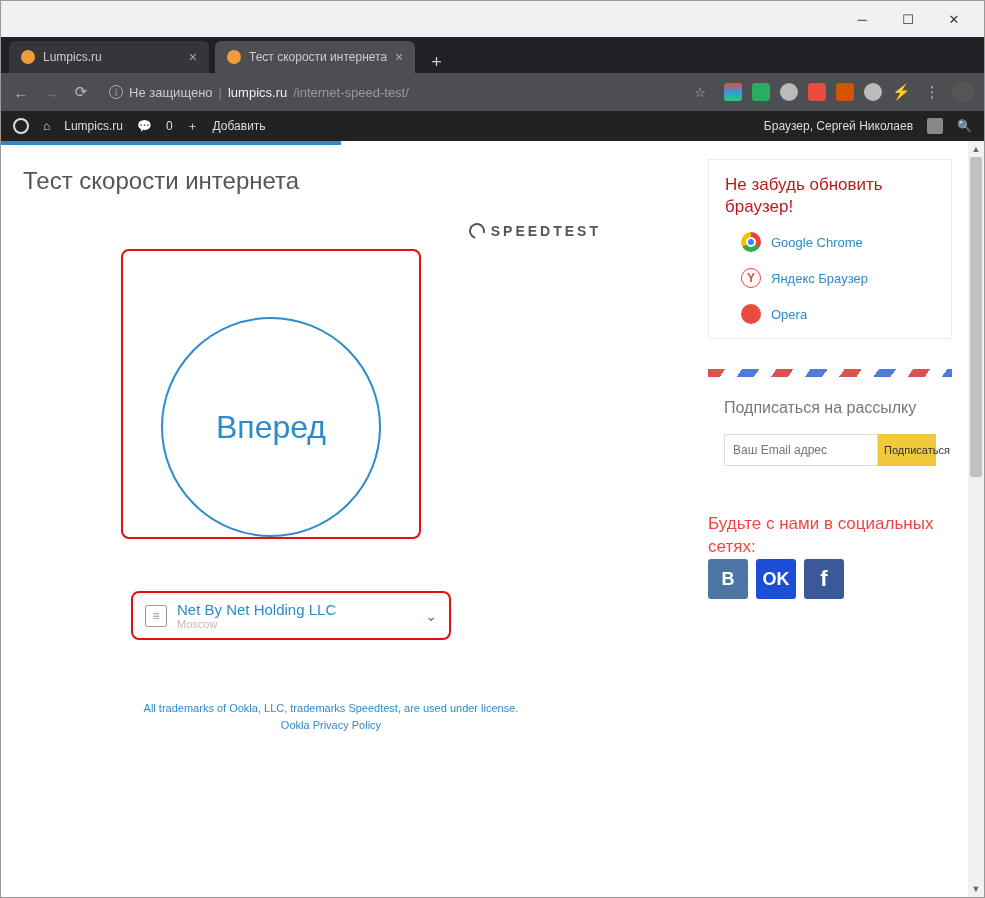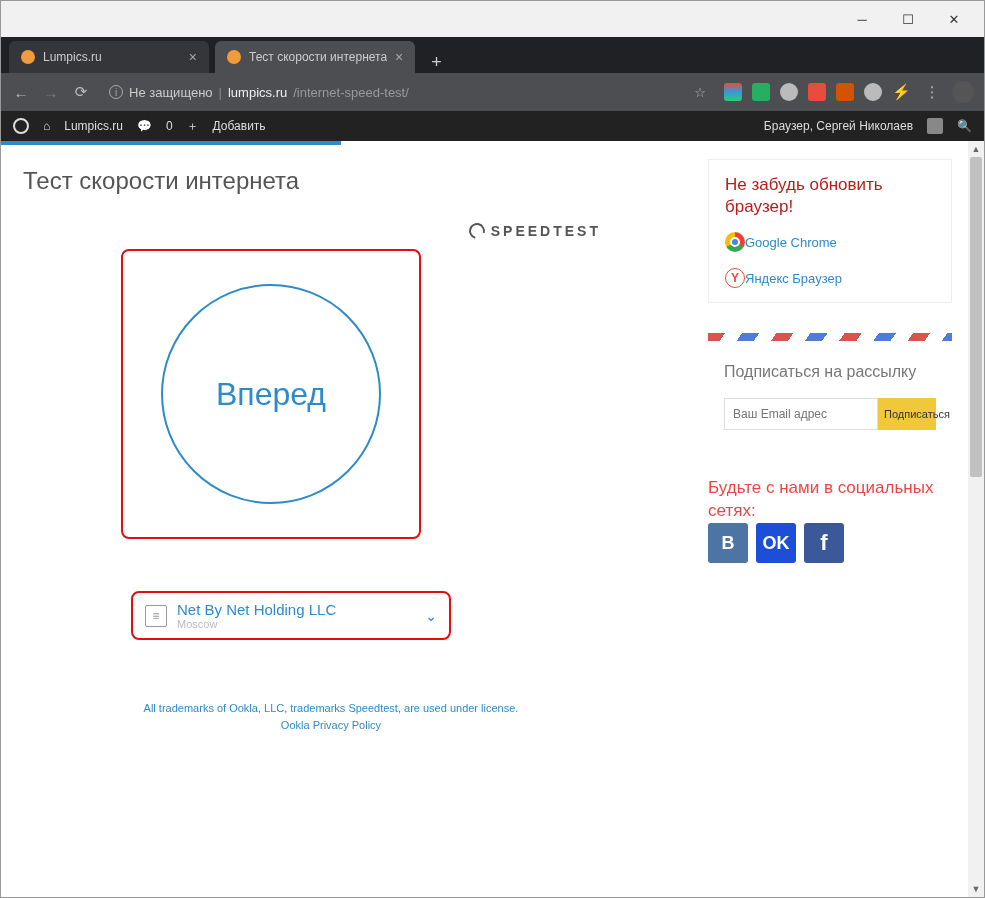--- a/index.html
+++ b/index.html
@@ -44,37 +44,37 @@
 
 .content { flex:1; display:flex; overflow:hidden; }
 .main { flex:1; padding:20px 20px; position:relative; }
 .page-title { font-size:24px; font-weight:400; color:#555; margin:6px 0 28px 2px; }
 
 .speedtest-area { position:relative; width:600px; margin-left:10px; }
 .speedtest-logo { text-align:right; font-size:14px; letter-spacing:3px; color:#555; font-weight:600; margin-right:30px; margin-bottom:10px; display:flex; justify-content:flex-end; align-items:center; gap:6px;}
 .st-gauge{width:16px;height:16px;border:2px solid #555;border-radius:50%;border-bottom-color:transparent;transform:rotate(-30deg);position:relative;}
 
 .annot-box { border:2px solid #e20f0f; border-radius:8px; }
-.go-box { width:300px; height:290px; margin-left:90px; display:flex; align-items:center; justify-content:center; }
+.go-box { width:300px; height:290px; margin-left:90px; display:flex; align-items:flex-end; justify-content:center; }
 .go-circle { width:220px; height:220px; border:2px solid #2d8bcb; border-radius:50%; display:flex; align-items:center; justify-content:center; color:#2d8bcb; font-size:32px; font-weight:400; cursor:pointer; }
 
 .server-box { width:320px; margin-left:100px; margin-top:52px; padding:8px 12px; display:flex; align-items:center; gap:10px; }
 .server-ico { width:22px; height:22px; border:1px solid #999; color:#999; display:flex; align-items:center; justify-content:center; font-size:12px; border-radius:2px;}
 .server-txt { flex:1; }
 .server-name { color:#2d8bcb; font-size:15px; }
 .server-city { color:#bbb; font-size:11px; }
 .server-chev { color:#2d8bcb; font-size:14px; }
 
 .trademark { margin-top:60px; text-align:center; color:#2d8bcb; font-size:11px; line-height:1.5; width:560px; margin-left:20px;}
 
 .sidebar { width:260px; padding:18px 16px 0 0; display:flex; flex-direction:column; gap:30px; }
 .widget { background:#fff; border:1px solid #eee; padding:14px 16px; }
 .widget-title { color:#b91c1c; font-size:17px; font-weight:400; margin-bottom:14px; line-height:1.3; }
 .browser-list { display:flex; flex-direction:column; gap:16px; }
-.browser-item { display:flex; align-items:center; color:#2d8bcb; font-size:13px; }
+.browser-item { display:flex; align-items:center; gap:10px; color:#2d8bcb; font-size:13px;margin-left:16px; }
 .b-ico { width:20px; height:20px; border-radius:50%; }
 .b-chrome{background:conic-gradient(#ea4335 0 120deg,#34a853 120deg 240deg,#fbbc05 240deg 360deg);position:relative;}
 .b-chrome::after{content:"";position:absolute;inset:5px;background:#4285f4;border-radius:50%;border:2px solid #fff;}
 .b-yandex{background:#fff;border:1px solid #e74c3c;position:relative;}
 .b-yandex::after{content:"Y";position:absolute;inset:0;color:#e74c3c;font-size:12px;font-weight:bold;display:flex;align-items:center;justify-content:center;}
 .b-opera{background:#e74c3c;}
 .b-firefox{background:radial-gradient(circle at 60% 40%,#ff9500,#e66000);}
 
 .mail-widget { position:relative; border:none; padding:0;}
 .mail-stripe { height:8px; background:repeating-linear-gradient(125deg,#d9534f 0 14px,#fff 14px 28px,#4f7bd9 28px 42px,#fff 42px 56px); }
@@ -200,20 +200,24 @@
         <div class="widget-title">Не забудь обновить браузер!</div>
         <div class="browser-list">
           <a class="browser-item">
             <span class="b-ico b-chrome"></span>
             <span>Google Chrome</span>
           </a>
           <a class="browser-item">
             <span class="b-ico b-yandex"></span>
             <span>Яндекс Браузер</span>
           </a>
+          <a class="browser-item">
+            <span class="b-ico b-opera"></span>
+            <span>Opera</span>
+          </a>
         </div>
       </div>
 
       <div class="mail-widget">
         <div class="mail-stripe"></div>
         <div class="mail-body">
           <div class="mail-title">Подписаться на рассылку</div>
           <div class="mail-row">
             <input class="mail-input" placeholder="Ваш Email адрес" style="">
             <button class="mail-btn">Подписаться</button>

